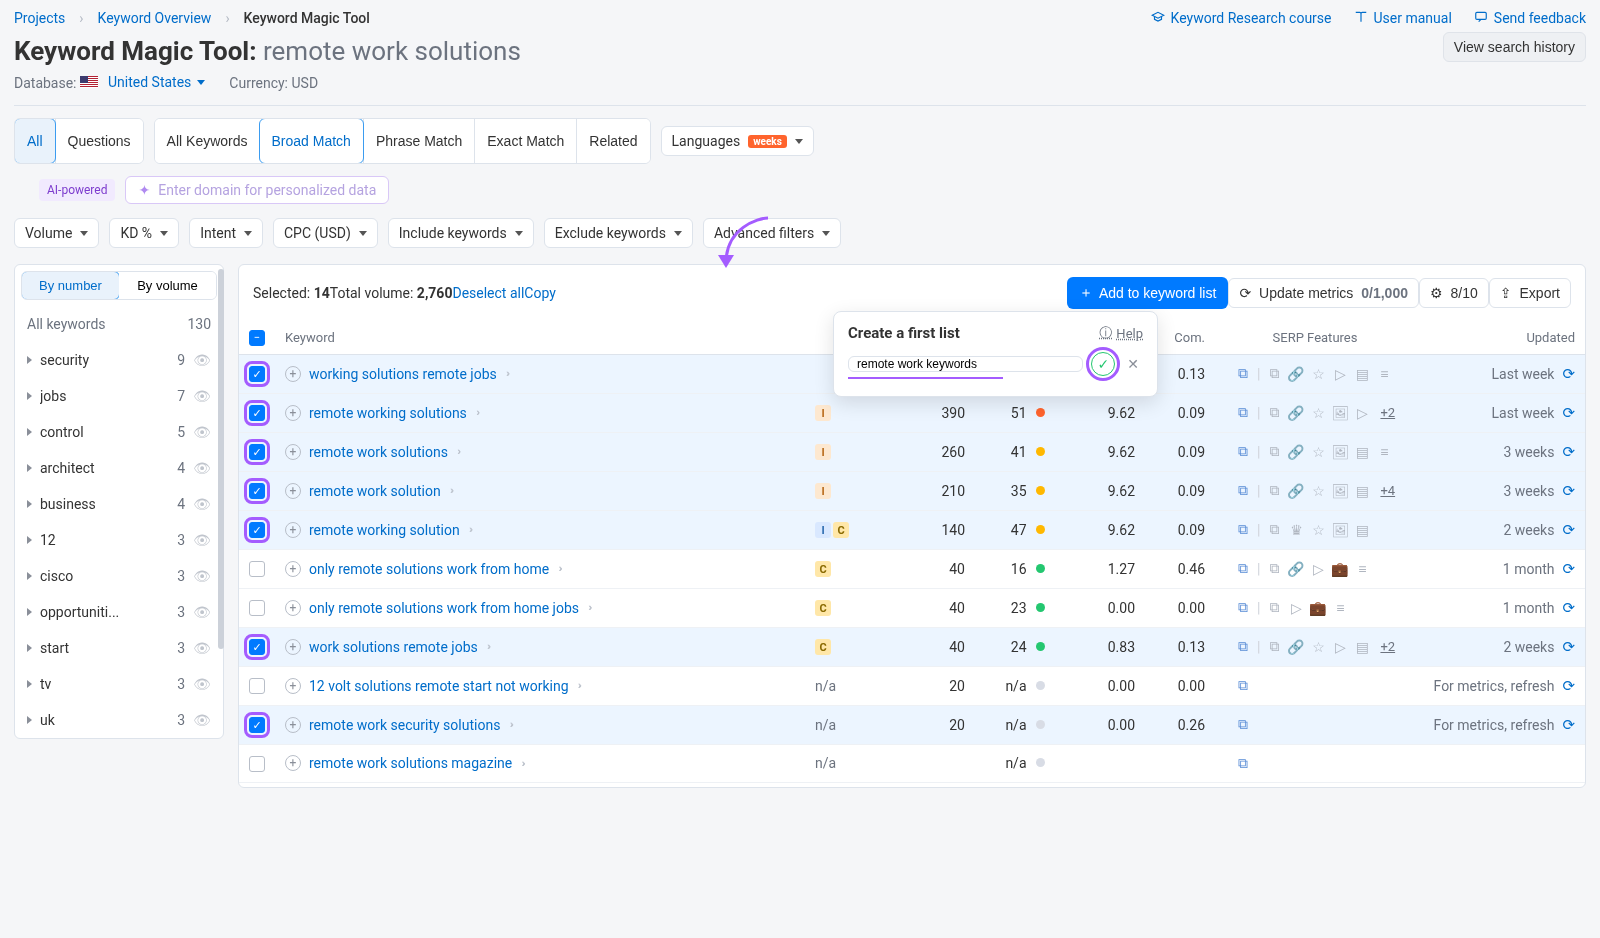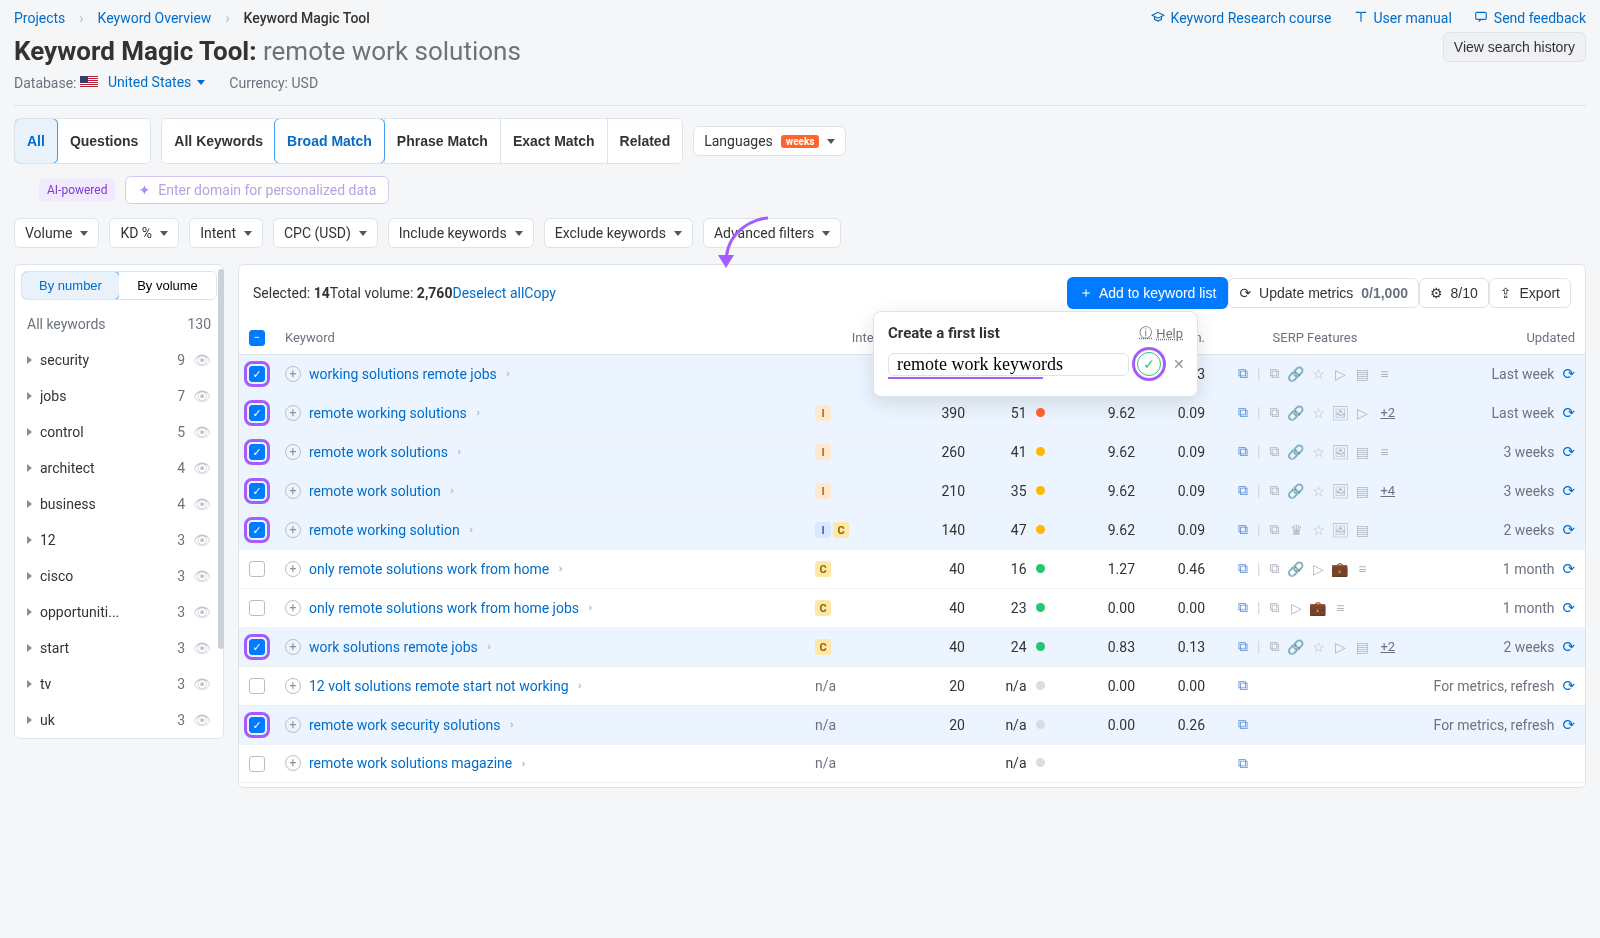--- a/index.html
+++ b/index.html
@@ -28,21 +28,21 @@
   .toplinks .lnk { display:inline-flex; align-items:flex-start; gap:6px; color:var(--blue); }
   h1.title { font-size:26px; font-weight:700; margin:4px 0 8px; }
   h1.title .query { color:var(--muted); font-weight:400; }
   .meta { display:flex; align-items:center; gap:24px; color:var(--muted); margin-bottom:14px; }
   .meta .flag { display:inline-block; width:18px; height:12px; background:linear-gradient(#b22234 0 8%,#fff 8% 16%,#b22234 16% 24%,#fff 24% 32%,#b22234 32% 40%,#fff 40% 48%,#b22234 48% 56%,#fff 56% 64%,#b22234 64% 72%,#fff 72% 80%,#b22234 80% 88%,#fff 88% 100%); position:relative; vertical-align:-1px; margin-right:4px; }
   .meta .flag::before { content:""; position:absolute; left:0; top:0; width:8px; height:7px; background:#3c3b6e; }
   .meta .country { color:var(--blue); display:inline-flex; align-items:center; gap:6px; }
   hr.divider { border:none; border-top:1px solid var(--border); margin:0 0 12px; }
   .tabbar { display:flex; align-items:center; gap:10px; margin-bottom:12px; }
   .seg { display:inline-flex; border:1px solid var(--border); border-radius:6px; overflow:hidden; background:#fff; }
-  .seg button { border:none; background:#fff; padding:14px 12px; font-size:14px; color:#333; cursor:pointer;font-weight:bold; }
+  .seg button { border:none; background:#fff; padding:14px 12px; font-size:14px; color:#333; cursor:pointer; }
   .seg button + button { border-left:1px solid var(--border); }
   .seg button.active-blue { background:#e9f2fb; border:1px solid #3b9cf0; margin:-1px; border-radius:6px; color:#006dca; z-index:1; }
   .seg button.active-outline { border:1px solid #3b9cf0; margin:-1px; border-radius:6px; color:#006dca; z-index:1; }
   .pill { display:inline-flex; align-items:center; gap:8px; border:1px solid var(--border); border-radius:6px; background:#fff; padding:6px 10px; color:#333; cursor:pointer; font-size:14px; }
   .beta { background:#ff642d; color:#fff; font-size:10px; padding:1px 5px; border-radius:3px; font-weight:700; }
   .ai-row { display:flex; align-items:center; gap:10px; margin-bottom:14px; }
   .ai-tag { background:#f1eafe; color:#7d3cce; font-size:12px; padding:4px 8px; border-radius:4px;margin-left:25px; }
   .ai-input { display:inline-flex; align-items:center; gap:8px; border:1px solid #d9c8f7; border-radius:6px; padding:5px 12px; color:#a58bd6; background:#fff; min-width:260px; }
   .filter-row { display:flex; align-items:center; gap:10px; margin-bottom:16px; }
   .chev { display:inline-block; border-style:solid; border-width:5px 4px 0 4px; border-color:#555 transparent transparent transparent; }
@@ -78,26 +78,26 @@
   .dchev { color:#b8bec8; letter-spacing:-4px; font-size:11px; margin-left:2px;}
   .intent { display:inline-flex; align-items:center; justify-content:center; width:16px; height:16px; border-radius:3px; font-size:11px; font-weight:700; margin-right:2px;}
   .intent.I { background:#fde8d0; color:#b86b1b; }
   .intent.C { background:#ffe7a8; color:#8a6a00; }
   .intent.blueI { background:#d9e8ff; color:#2b6cb0; }
   .kd-dot { width:9px; height:9px; border-radius:50%; display:inline-block; margin-left:6px; vertical-align:1px;}
   .serp-icons { display:inline-flex; gap:6px; color:#b0b6c0; align-items:center;}
   .serp-icons .ic { width:16px; height:16px; display:inline-flex; align-items:center; justify-content:center;}
   .more { color:var(--muted); text-decoration:underline; font-size:13px; margin-left:4px;}
   .refresh { color:var(--blue); font-size:15px; margin-left:8px; cursor:pointer;}
-  .popover { position:absolute; top:46px; right:387px; width:325px; background:#fff; border:1px solid var(--border); border-radius:8px; box-shadow:0 6px 20px rgba(0,0,0,.12); padding:12px 14px 14px; z-index:10;}
+  .popover { position:absolute; top:46px; right:427px; width:325px; background:#fff; border:1px solid var(--border); border-radius:8px; box-shadow:0 6px 20px rgba(0,0,0,.12); padding:12px 14px 14px; z-index:10;}
   .popover .hdr { display:flex; justify-content:space-between; align-items:center; margin-bottom:10px;}
   .popover .hdr b { font-size:15px; }
   .popover .help { color:var(--muted); font-size:13px; text-decoration:underline dotted; display:inline-flex; align-items:center; gap:4px;}
   .popover .row { display:flex; align-items:center; gap:8px; }
-  .popover input { flex:1; border:1px solid var(--border); border-radius:6px; padding:0 8px; font-size:18px;font-family:Liberation Serif, serif; }
+  .popover input { flex:1; border:1px solid var(--border); border-radius:6px; padding:0 8px; font-size:12px; }
   .ok-btn { width:24px;height:24px;border:1px solid #24c770;border-radius:50%;display:inline-flex;align-items:center;justify-content:center;color:#24c770;background:#fff;cursor:pointer;}
   .ok-hl { outline:3px solid #a45cff; outline-offset:2px; border-radius:50%;}
   .x-btn { color:#8a8f99; cursor:pointer; padding:2px 4px;}
   .underline-purple { box-shadow: inset 0 -3px 0 0 #a45cff; padding-bottom:2px;}
   .arrow { position:absolute; top:-64px; right:450px; pointer-events:none; }
   .action-group { position:relative; }
   svg.icon { width:14px; height:14px; }
 </style>
 </head>
 <body>

